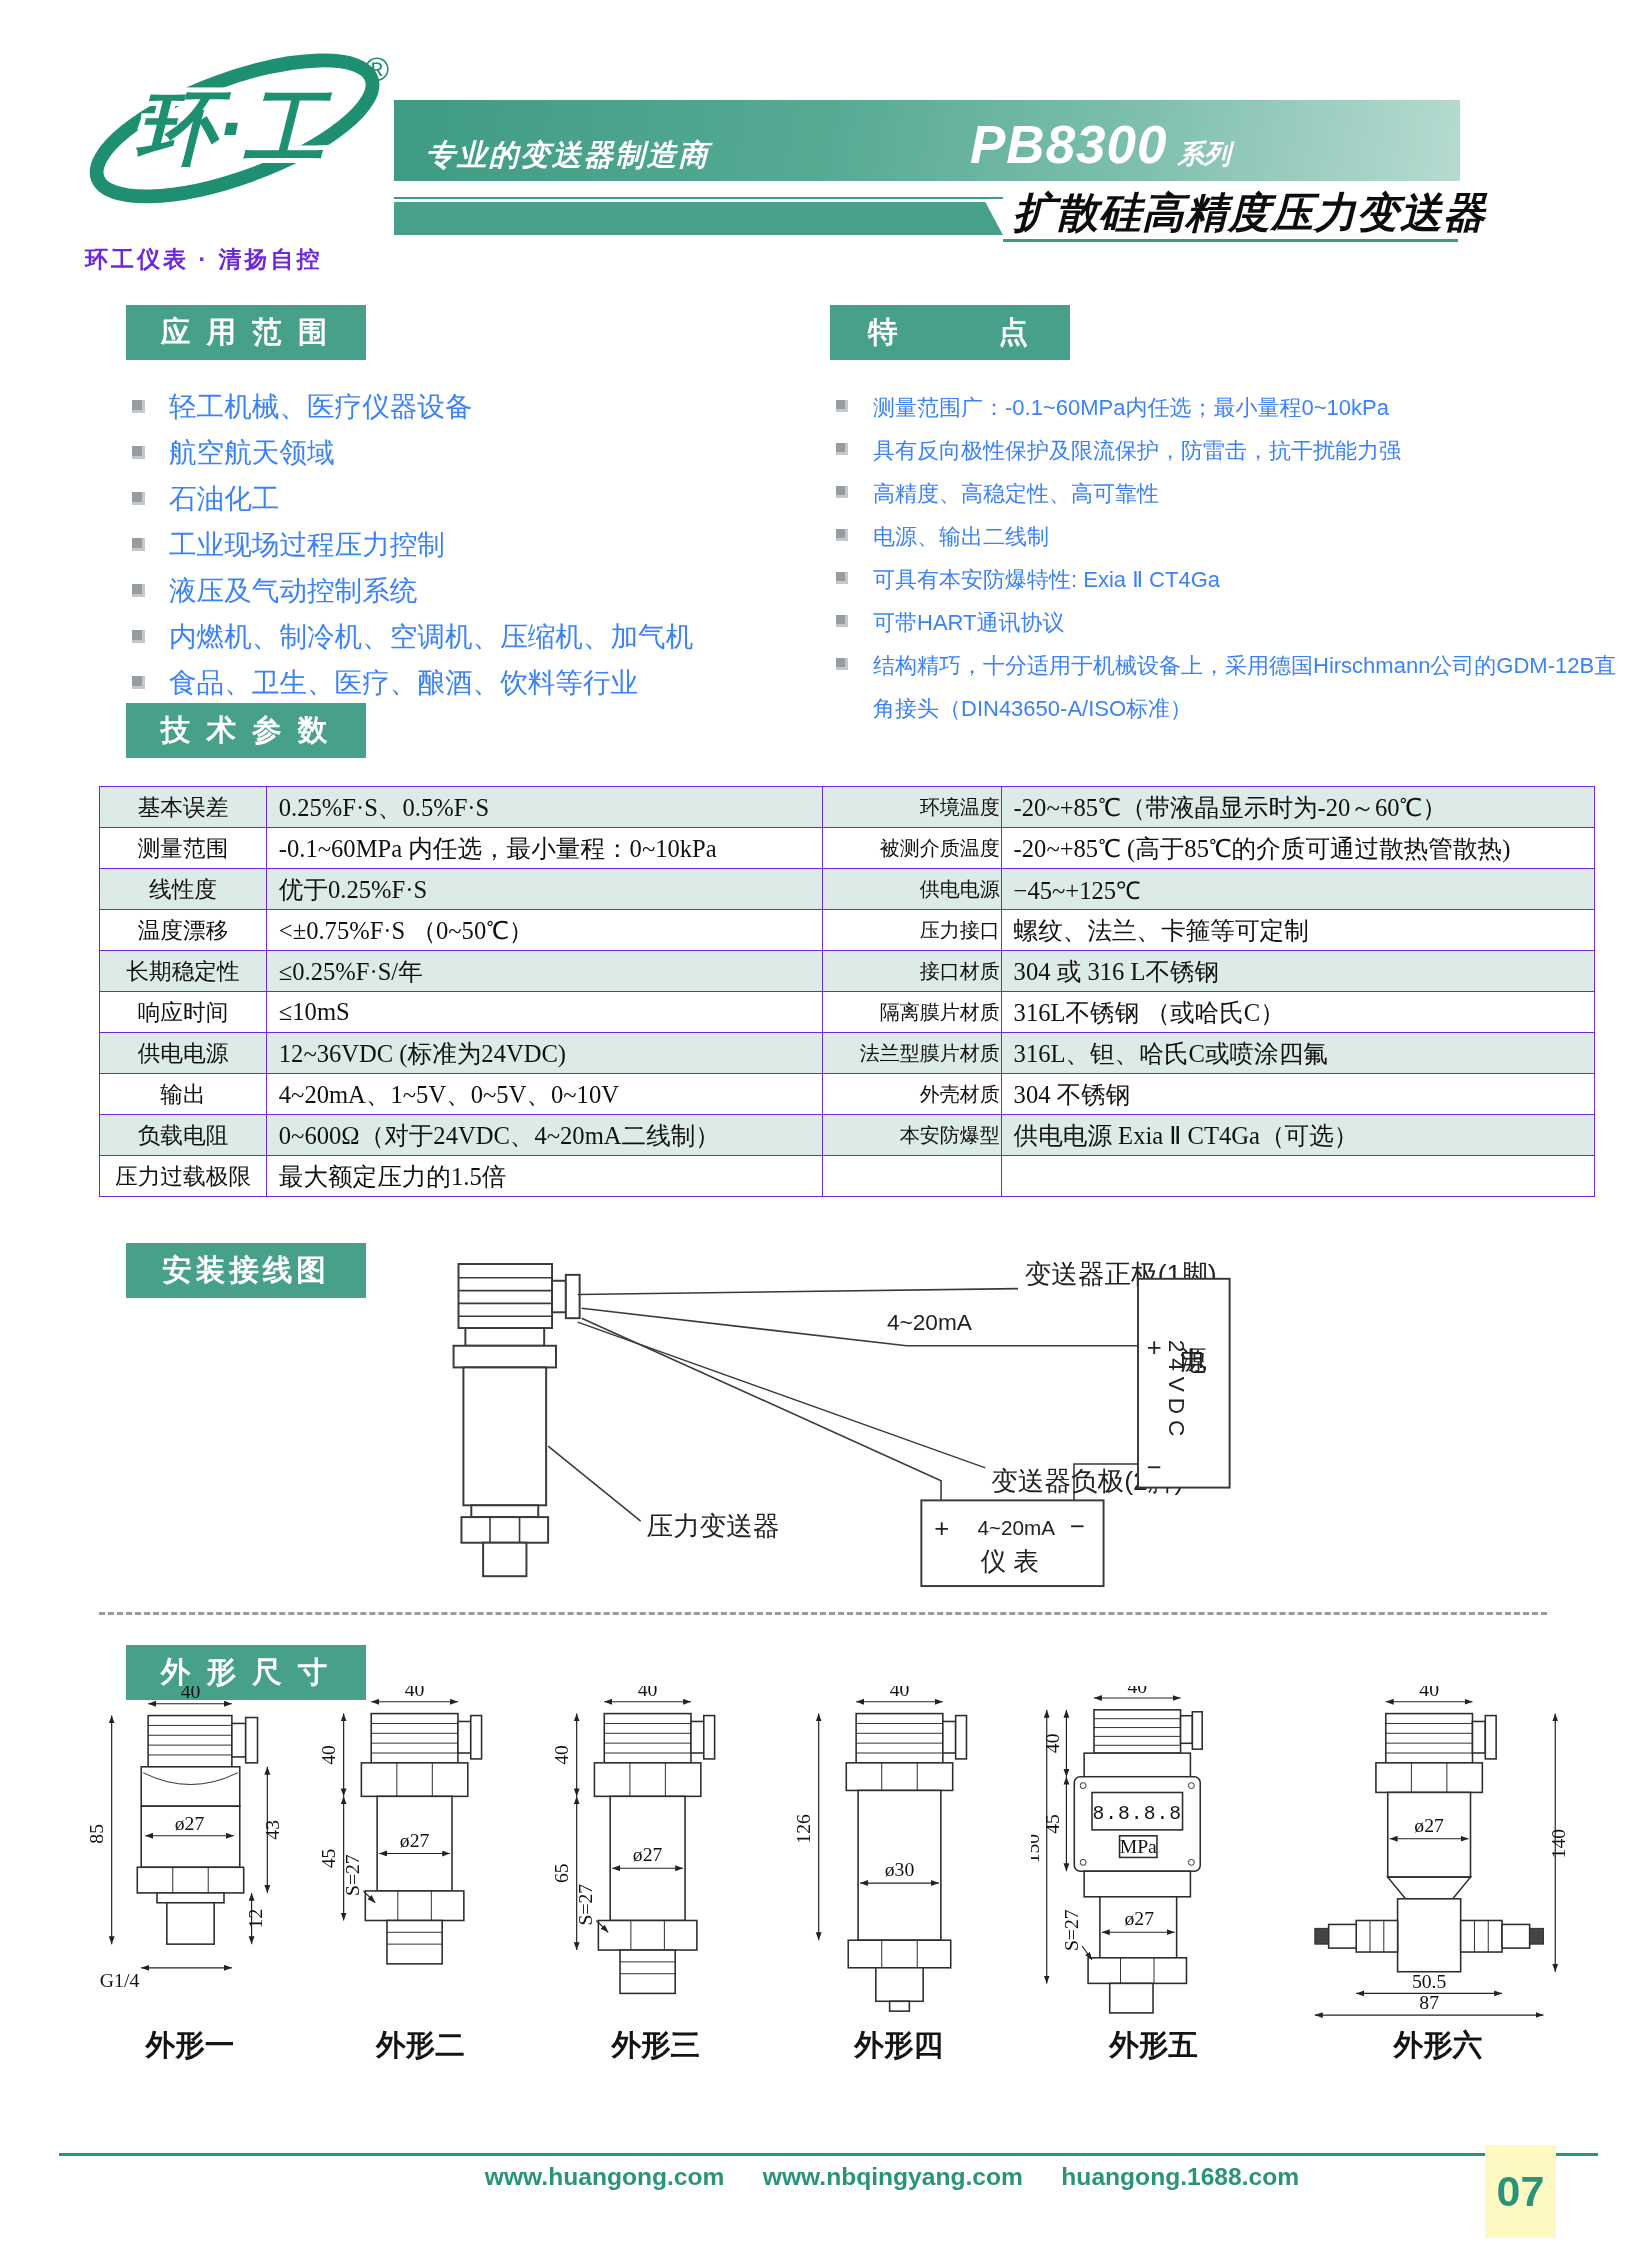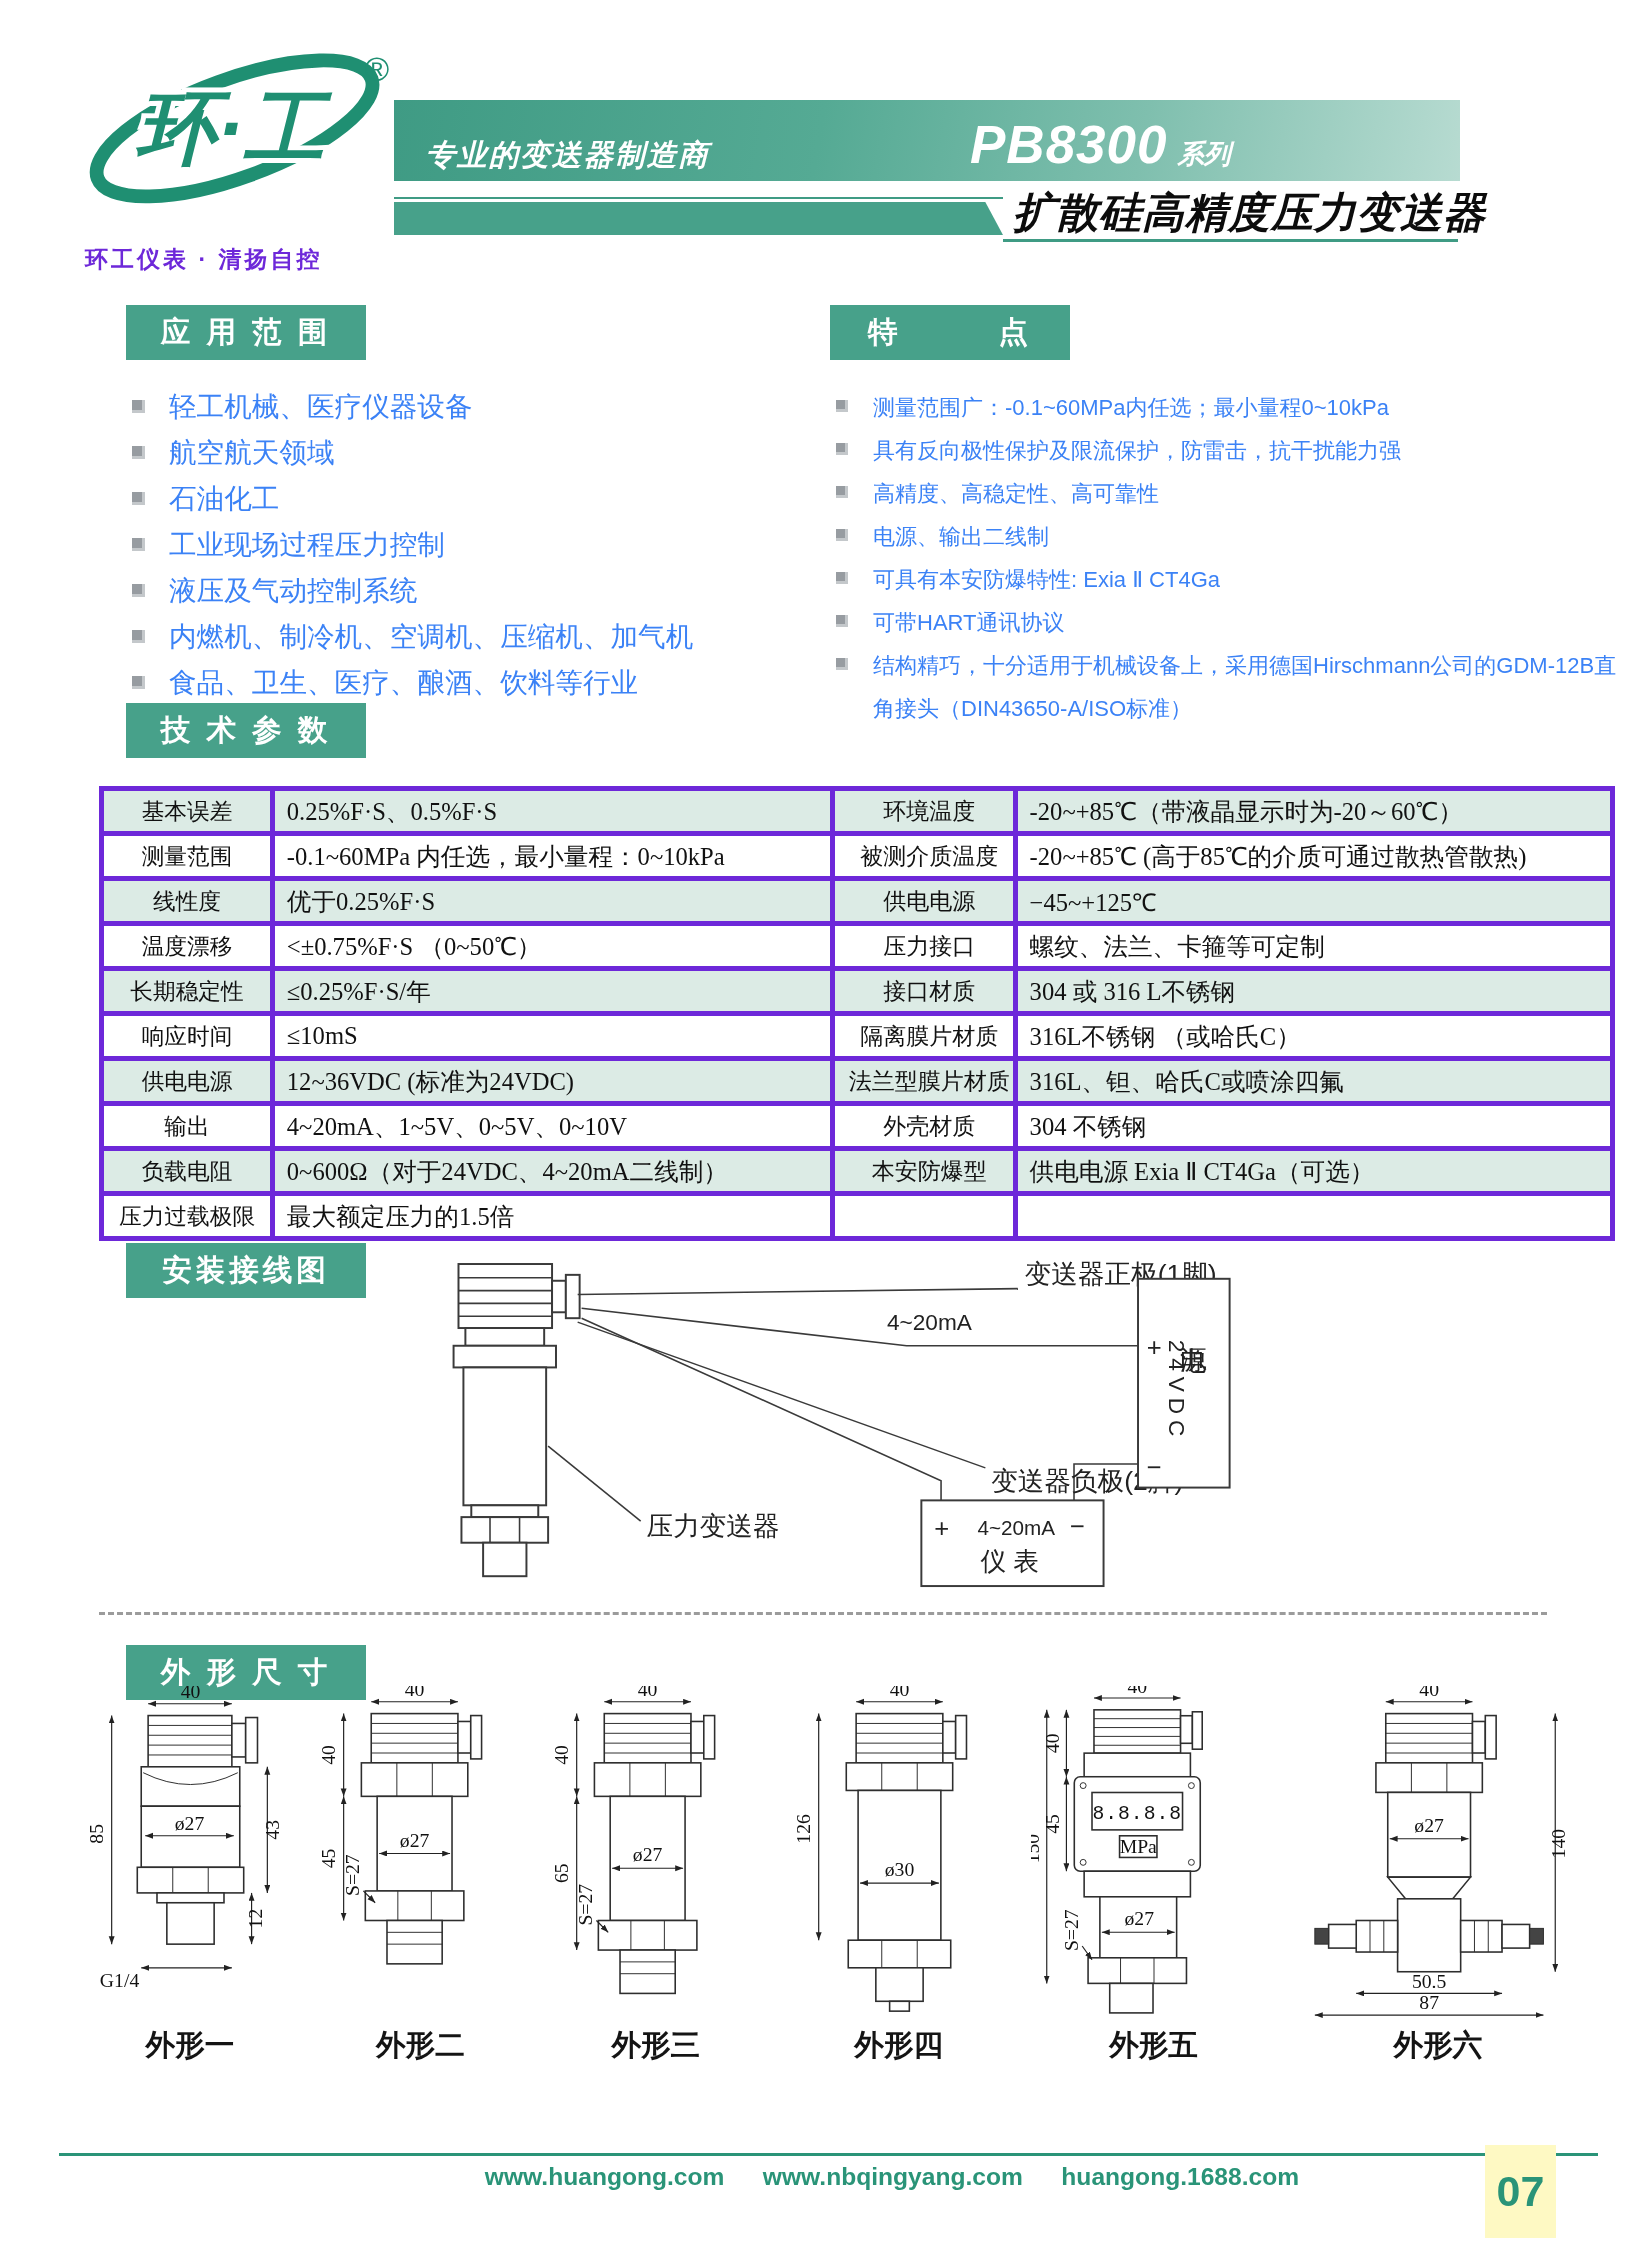--- a/index.html
+++ b/index.html
@@ -33,25 +33,25 @@
         box-shadow:inset -3px -3px 0 #c4c8cb;}
   .app-list{left:130px;top:384px;width:680px;}
   .app-list li{font-size:27.6px;line-height:46px;}
   .app-list .blt{top:15.8px;}
   .feat-list{left:834px;top:386px;width:798px;}
   .feat-list li{font-size:22px;line-height:43px;}
   .feat-list .blt{top:13.8px;width:11.8px;height:11.8px;}
   
   .ptable{position:absolute;left:99px;top:786px;width:1450px;border-collapse:collapse;
         table-layout:fixed;}
-  .ptable td{border:5px solid #6d28d9;height:38px;overflow:hidden;white-space:nowrap;}
+  .ptable td{border:1px solid #6d28d9;height:38px;overflow:hidden;white-space:nowrap;}
   .ptable tr:nth-child(odd) td{background:#dcebe5;}
   .ptable tr:nth-child(even) td{background:#ffffff;}
   td.lab{width:164px;text-align:center;font-size:22.7px;font-family:"Liberation Sans",sans-serif;}
-  td.lab2{width:165px;text-align:center;font-size:23px;padding-left:12px;}
+  td.lab2{width:165px;text-align:right;font-size:20px;padding-left:12px;}
   td.val{width:542px;text-align:left;padding-left:11.8px;font-size:24.6px;
         font-family:"Liberation Serif",serif;}
   td.val2{width:579px;text-align:left;padding-left:11.8px;font-size:24.6px;
         font-family:"Liberation Serif",serif;}
   
   .wiring-svg{position:absolute;left:296px;top:1249px;width:1103px;height:357px;}
   .wline{stroke:#3a3a3a;stroke-width:1.6;fill:none;}
   .wbox{stroke:#3a3a3a;stroke-width:2;fill:#fff;}
   .wtxt{fill:#222;font-family:"Liberation Sans",sans-serif;}
   .dash-sep{position:absolute;left:99px;top:1612px;width:1448px;height:0;

